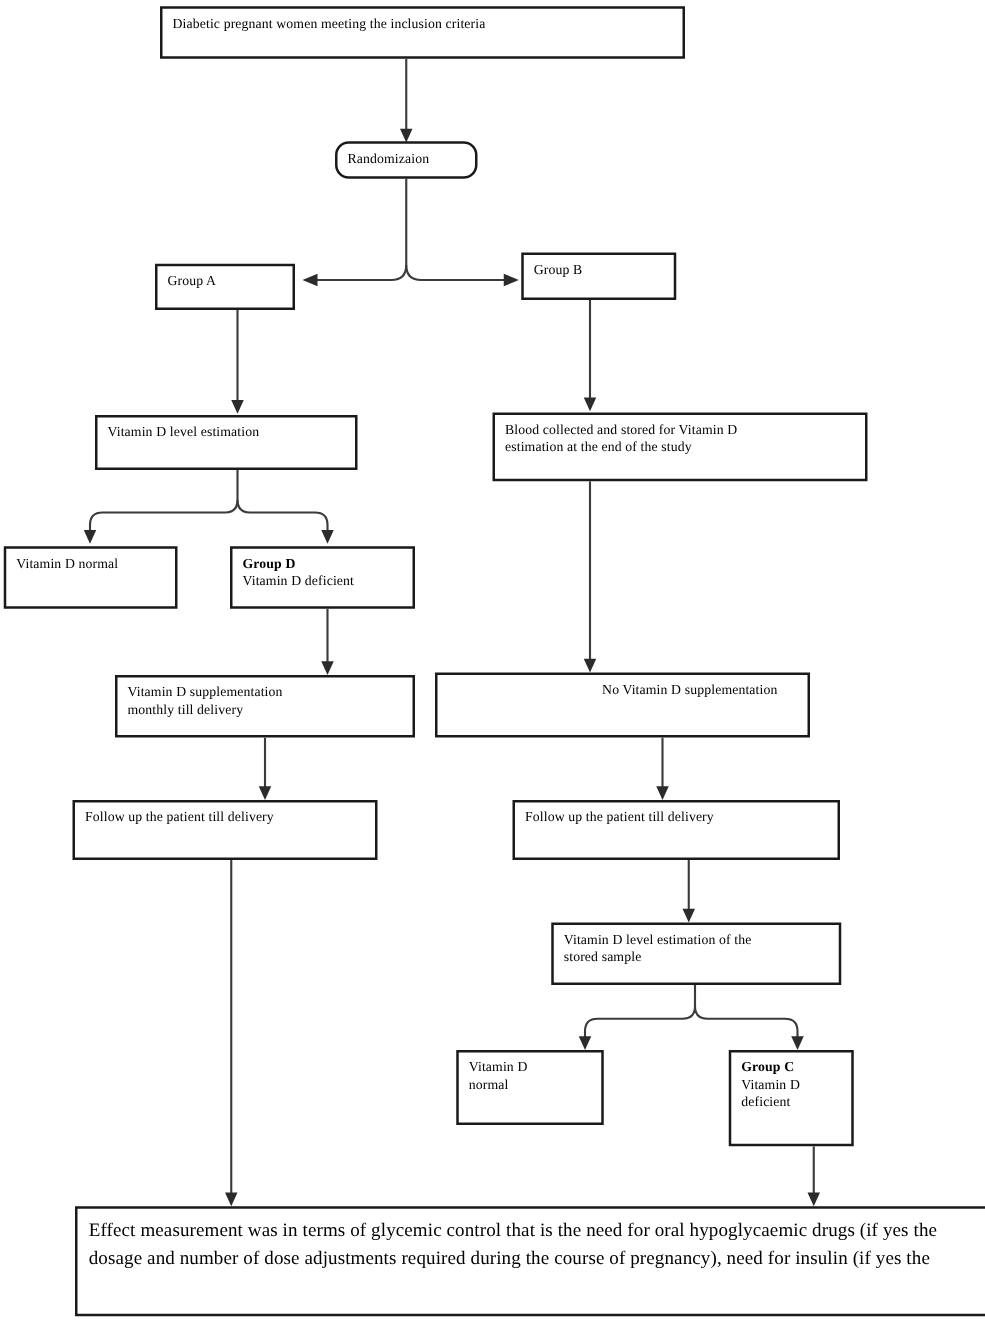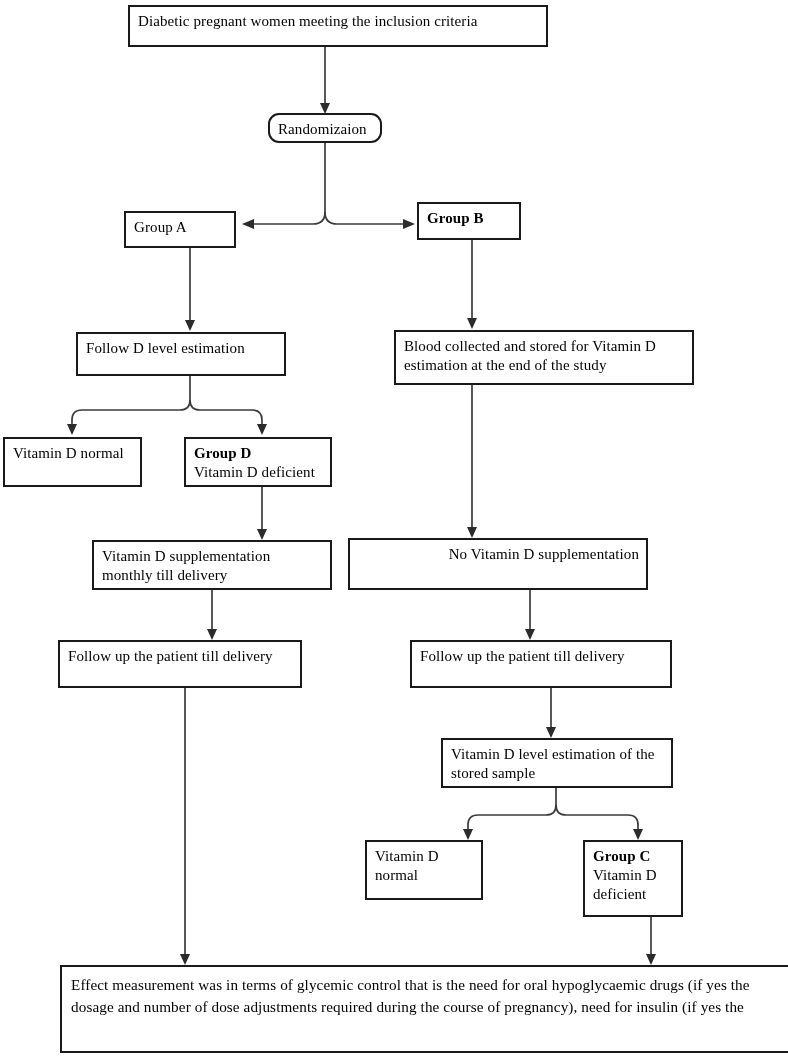--- a/index.html
+++ b/index.html
@@ -15,23 +15,23 @@
     background: #ffffff;
     font-family: "Liberation Serif", "DejaVu Serif", serif;
     overflow: hidden;
   }
   .node {
     position: absolute;
     box-sizing: border-box;
     background: #ffffff;
     border: 2px solid #1a1a1a;
     color: #000000;
-    font-size: 15px;
+    font-size: 11px;
     line-height: 1.28;
-    padding: 5px 7px 4px 8px;
+    padding: 5px 24px 4px 8px;
     z-index: 2;
     letter-spacing: 0.1px;
   }
   .node .line { display: block; white-space: pre; }
   .node .bold { font-weight: bold; }
   .node.big-text { font-size: 15.2px; line-height: 1.42; }
   svg#wires {
     position: absolute;
     left: 0; top: 0;
     width: 788px;
@@ -101,26 +101,26 @@
   </div>
 
   <div class="node" style="left:268px; top:113px; width:114px; height:30px;border-radius:11px;">
     <span class="line">Randomizaion</span>
   </div>
 
   <div class="node" style="left:124px; top:211px; width:112px; height:37px;">
     <span class="line">Group A</span>
   </div>
 
-  <div class="node" style="left:417px; top:202px; width:104px; height:38px;font-weight:bold;">
+  <div class="node" style="left:417px; top:202px; width:124px; height:38px;">
     <span class="line">Group B</span>
   </div>
 
   <div class="node" style="left:76px; top:332px; width:210px; height:44px;">
-    <span class="line">Follow D level estimation</span>
+    <span class="line">Vitamin D level estimation</span>
   </div>
 
   <div class="node" style="left:348px; top:330px; width:300px; height:55px;margin-left:46px;">
     <span class="line">Blood collected and stored for Vitamin D</span>
     <span class="line">estimation at the end of the study</span>
   </div>
 
   <div class="node" style="left:3px; top:437px; width:139px; height:50px;">
     <span class="line">Vitamin D normal</span>
   </div>

